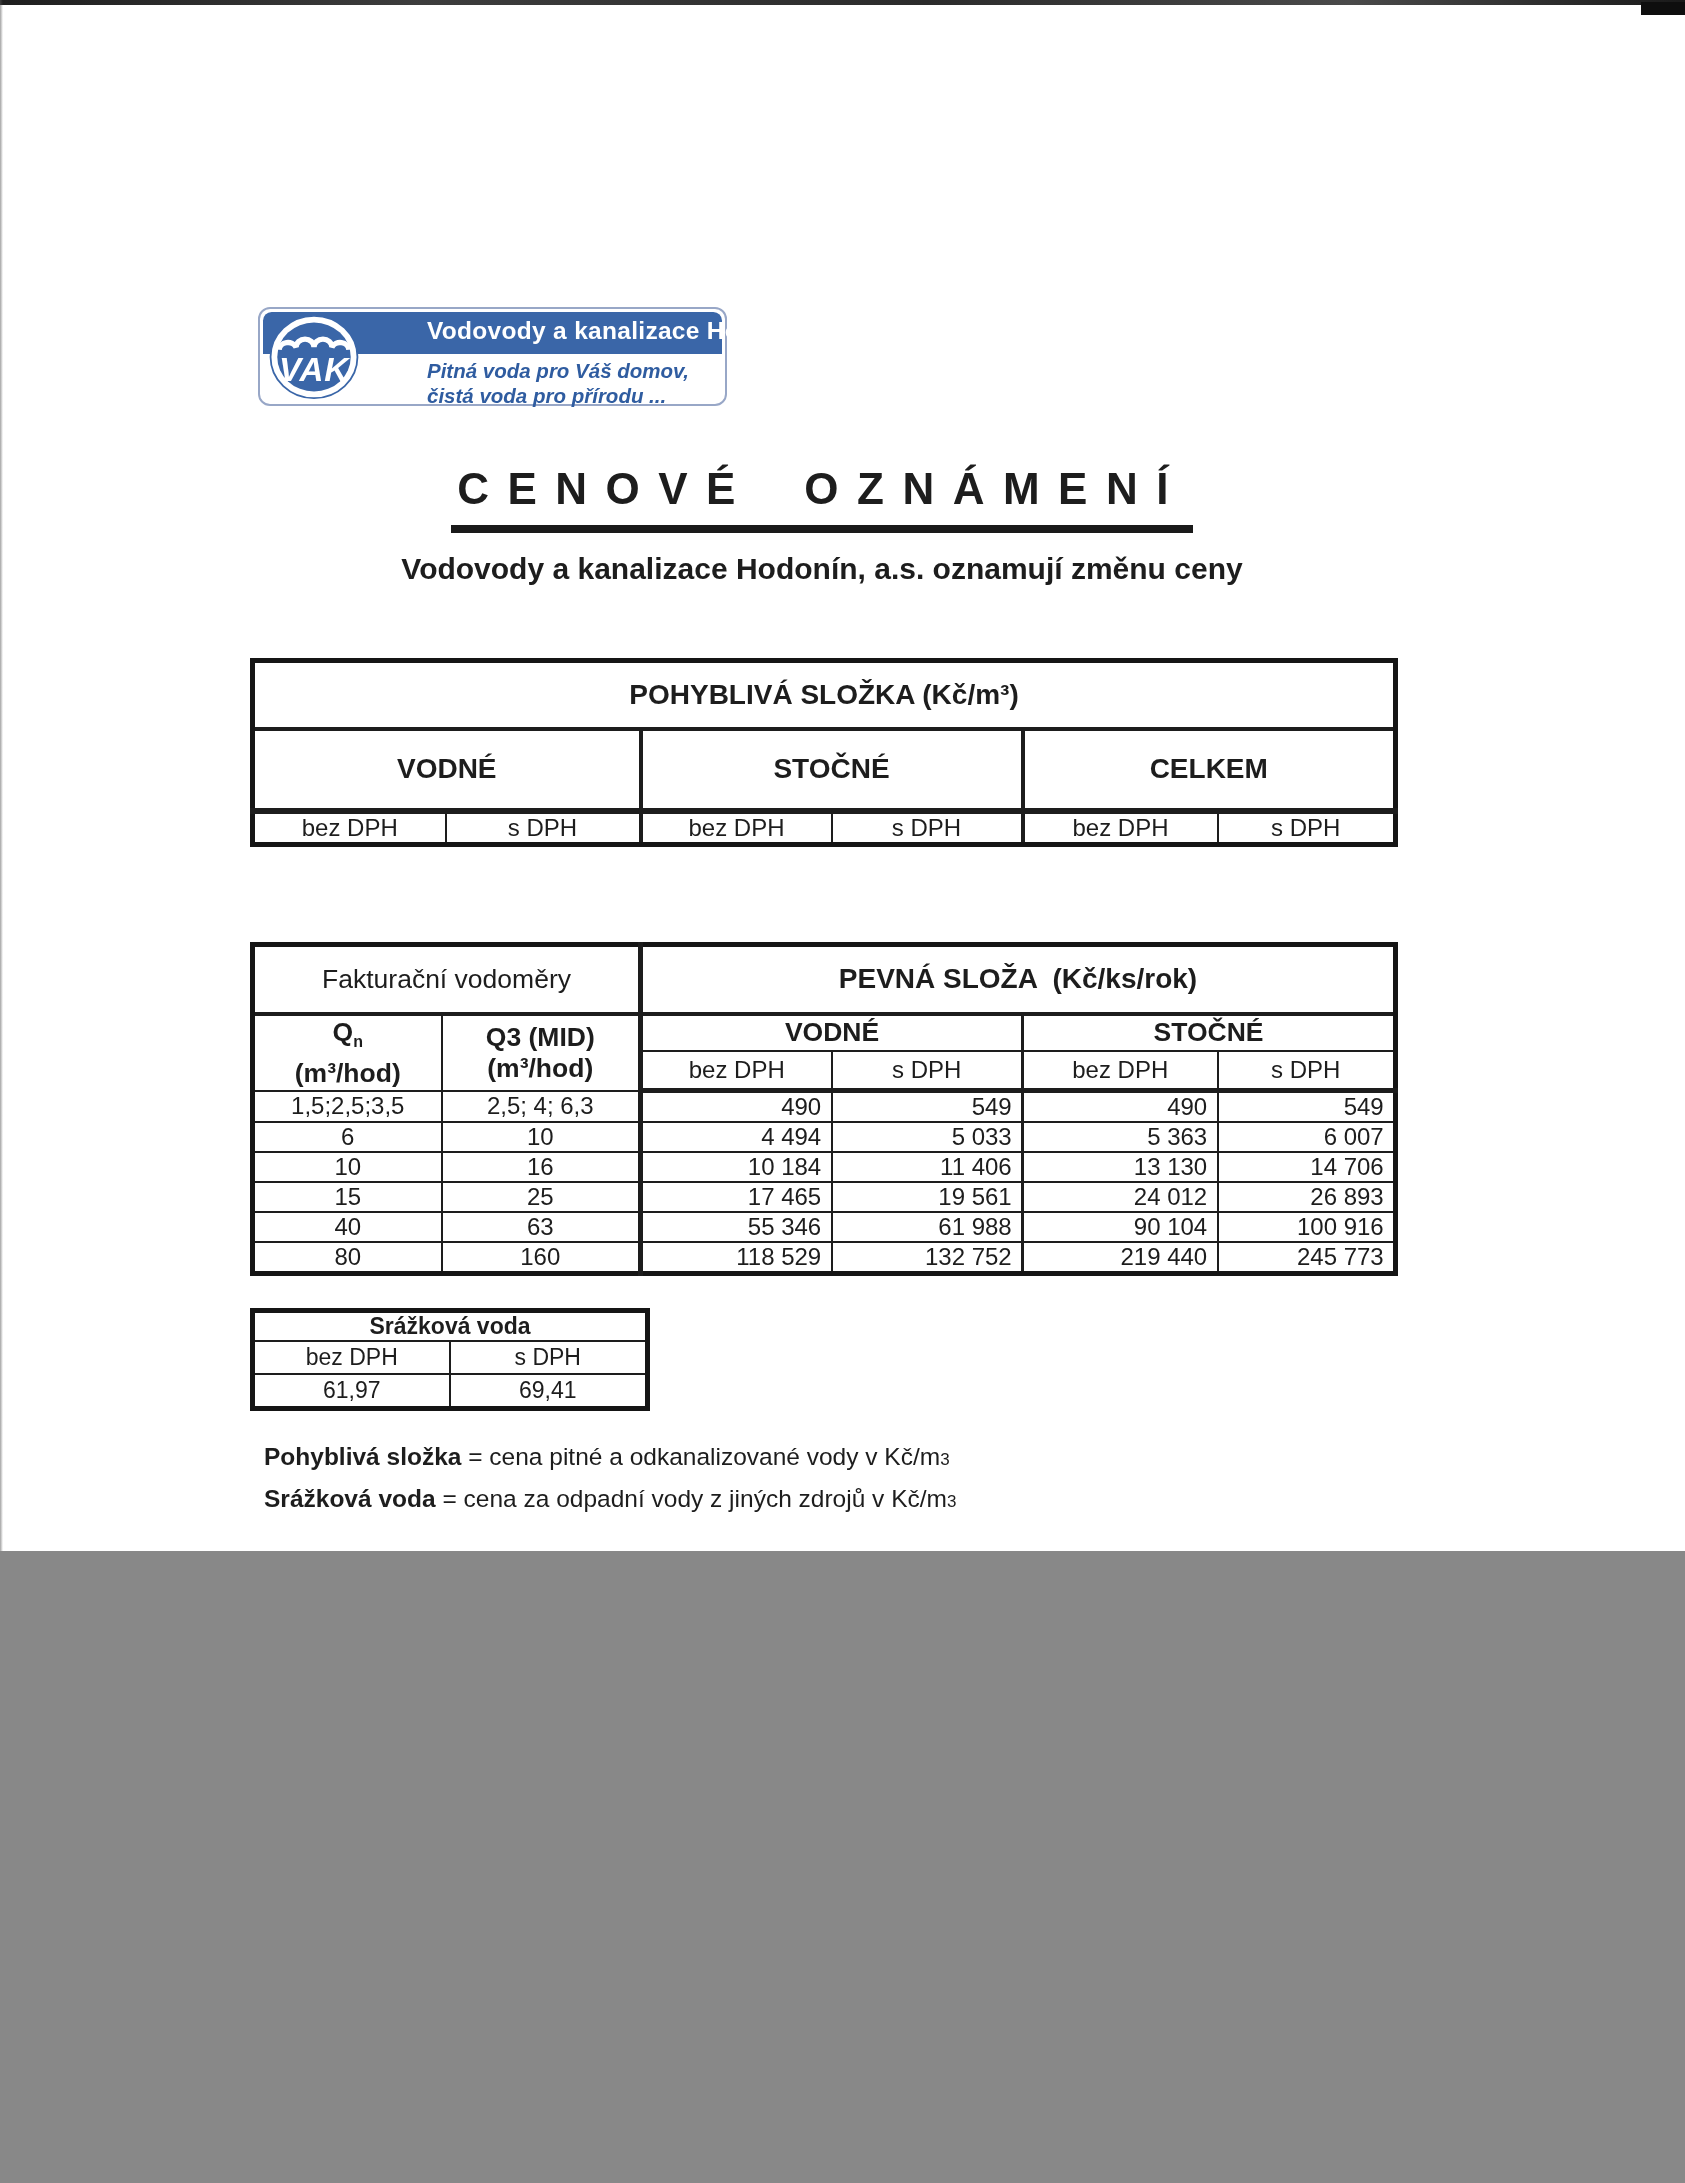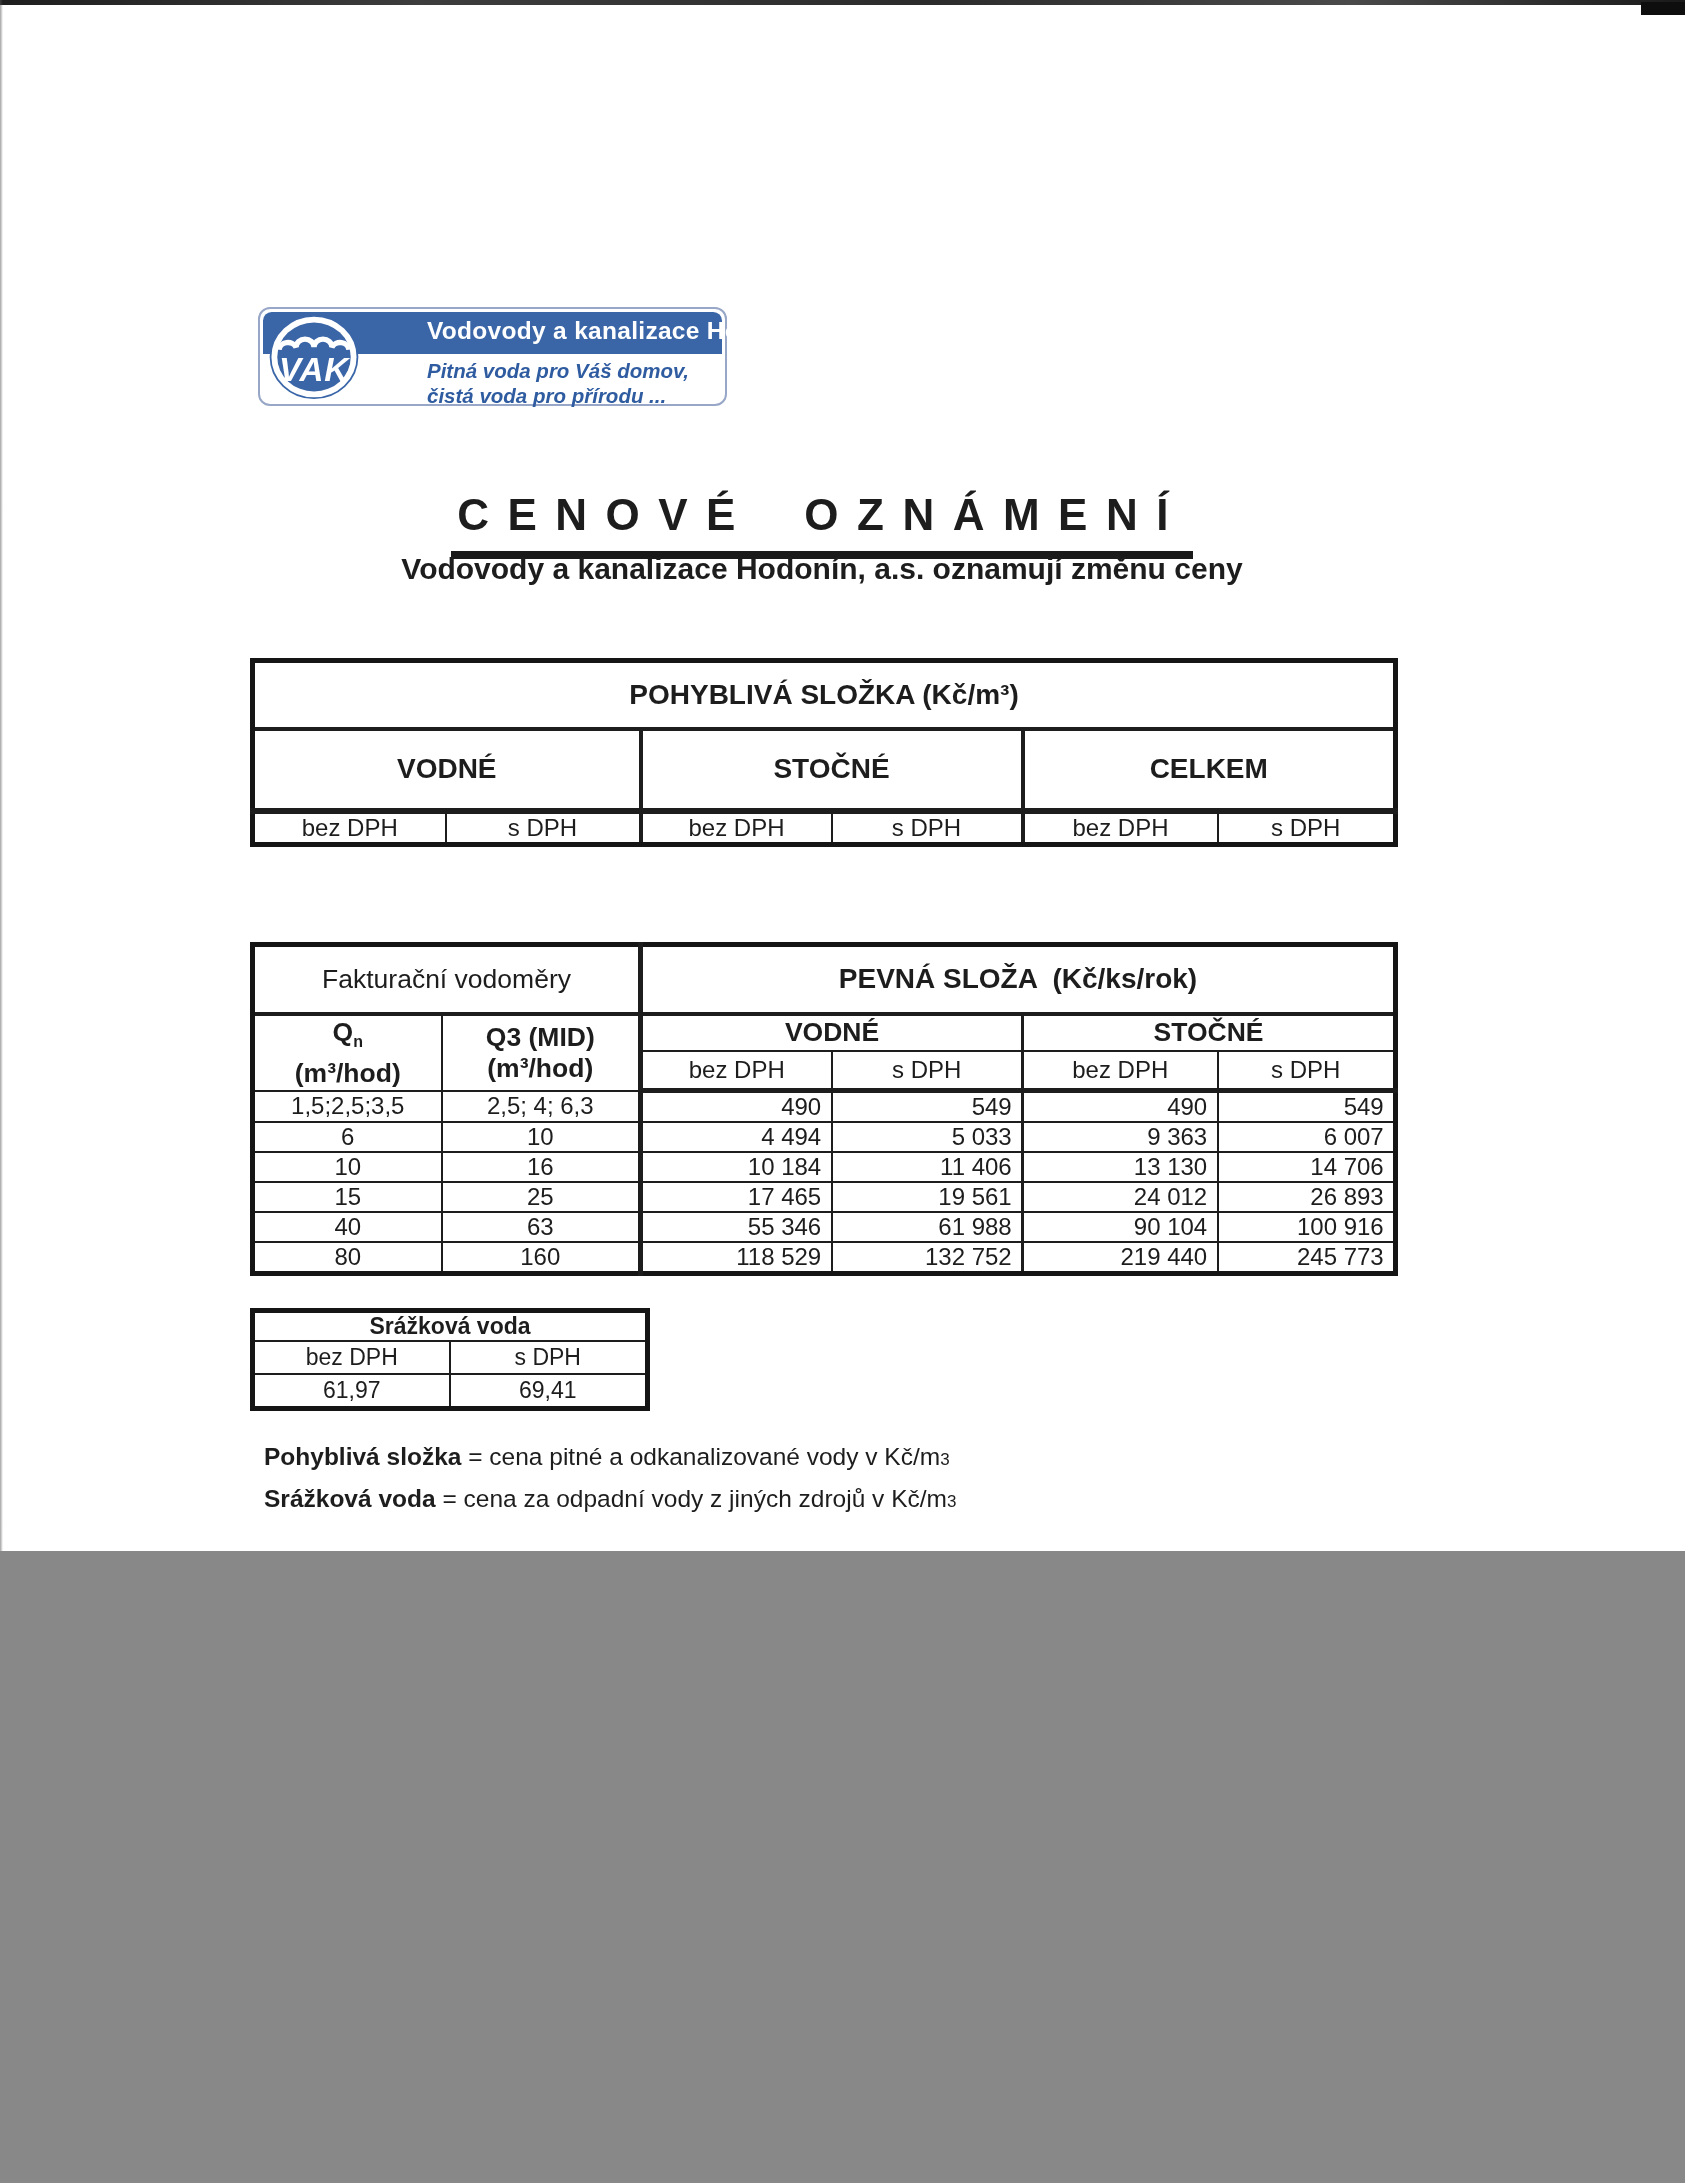--- a/index.html
+++ b/index.html
@@ -21,21 +21,21 @@
     border:2px solid #98a7c7; border-radius:12px; background:#fff; }
   .logo-bar { position:absolute; left:2.6px; top:2.6px; right:2.6px; height:42px;
     border-radius:8.6px 8.6px 0 0; }
   .logo-company { position:absolute; left:167px; top:8px; color:#fff;
     font-size:24.5px; font-weight:bold; letter-spacing:0.3px; white-space:nowrap; }
   .logo-tagline { position:absolute; left:167px; top:49px; font-style:italic; font-weight:bold;
     font-size:20.5px; line-height:25px; }
   .logo-emblem { position:absolute; left:9.3px; top:5.3px; }
 
   
-  .doc-title-wrap { position:absolute; left:250px; top:490px; width:1144px; text-align:center; }
+  .doc-title-wrap { position:absolute; left:250px; top:464px; width:1144px; text-align:center; }
   .doc-title { display:inline-block; font-size:44px; font-weight:bold; letter-spacing:0.42em;
     word-spacing:0.45em; padding:0 6.6px 10.6px 6.6px; border-bottom:8px solid #1a1a1a; white-space:nowrap; }
   .doc-subtitle { position:absolute; left:250px; top:548px; width:1144px; text-align:center;
     font-size:30px; font-weight:bold; line-height:42px; }
 
   
   table.t { border-collapse:collapse; table-layout:fixed; background:#fff; }
   table.t td { border:2px solid #1d1d1d; text-align:center; vertical-align:middle;
     font-size:24px; overflow:hidden; }
   .b-outer { border:5.3px solid #151515; }
@@ -177,21 +177,21 @@
       <td class="num">490</td>
       <td class="num v-grp">549</td>
       <td class="num">490</td>
       <td class="num">549</td>
     </tr>
     <tr class="row-d">
       <td>6</td>
       <td class="v-mid">10</td>
       <td class="num">4 494</td>
       <td class="num v-grp">5 033</td>
-      <td class="num">9 363</td>
+      <td class="num">5 363</td>
       <td class="num">6 007</td>
     </tr>
     <tr class="row-d">
       <td>10</td>
       <td class="v-mid">16</td>
       <td class="num">10 184</td>
       <td class="num v-grp">11 406</td>
       <td class="num">13 130</td>
       <td class="num">14 706</td>
     </tr>

